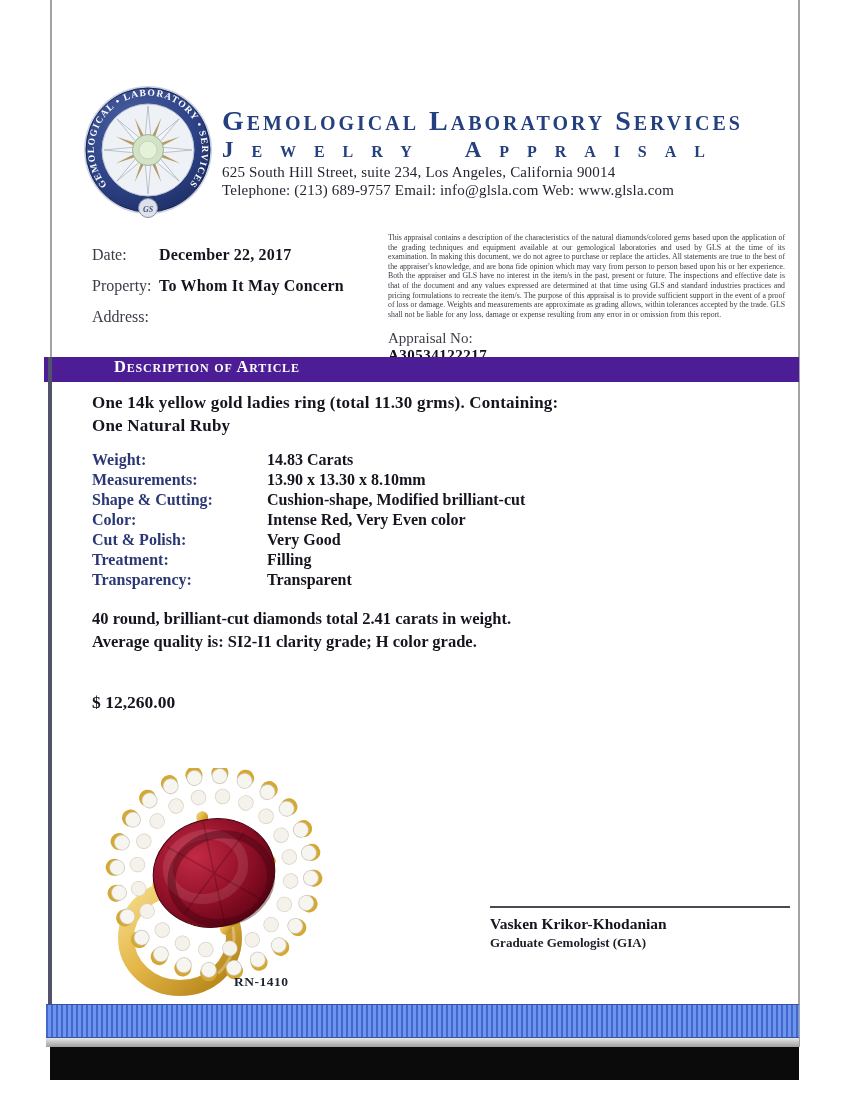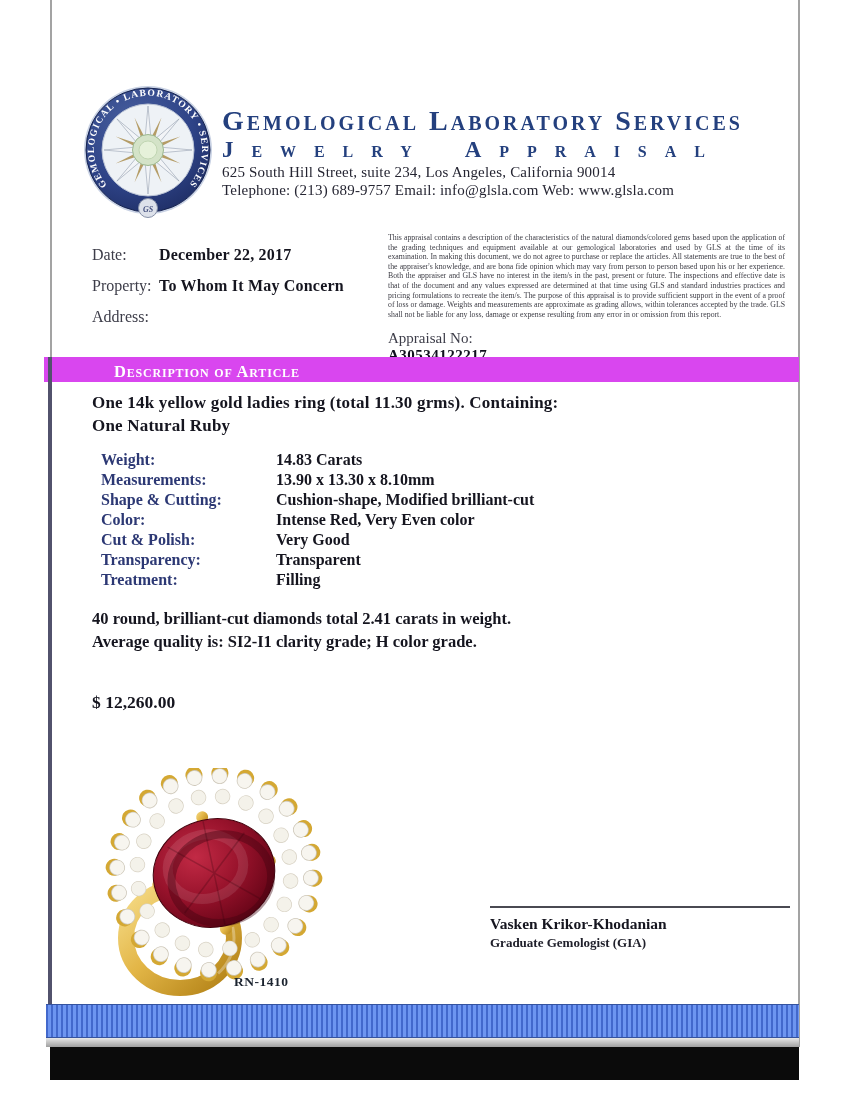--- a/index.html
+++ b/index.html
@@ -23,27 +23,27 @@
   .info-row { display:flex; margin-bottom:13px; }
   .info-label { width:67px; color:#3d3d49; }
   .info-value { font-weight:bold; color:#15151f; letter-spacing:0.2px; }
 
   .disclaimer { position:absolute; left:388px; top:233px; width:397px; font-size:7.8px; line-height:9.6px; text-align:justify; color:#3c3c44; }
   .appraisal-row { position:absolute; left:388px; top:330px; font-size:15px; display:flex;flex-direction:column; }
   .appraisal-label { color:#3d3d49; margin-right:14px; }
   .appraisal-value { font-weight:bold; color:#10101e; letter-spacing:0.5px; }
 
   
-  .section-bar { position:absolute; left:44px; top:357px; width:755px; height:25px; background:#d946ef; color:#ffffff; display:flex; align-items:flex-end; }
+  .section-bar { position:absolute; left:44px; top:357px; width:755px; height:25px; background:#4c1d95; color:#ffffff; display:flex; align-items:flex-start; }
   .section-bar span { font-variant:small-caps; font-weight:bold; font-size:16.5px; letter-spacing:0.8px; padding-left:70px; }
   .left-rule { position:absolute; left:48px; top:357px; width:4px; height:683px; background:#52526c; }
 
   
   .intro { position:absolute; left:92px; top:391px; font-size:17px; font-weight:bold; color:#15151f; line-height:23px; letter-spacing:0.2px; }
-  .specs { position:absolute; left:92px; top:450px; font-size:16px; font-weight:bold;margin-left:9px; }
+  .specs { position:absolute; left:92px; top:450px; font-size:16px; font-weight:bold; }
   .spec-row { display:flex; height:20px; line-height:20px; }
   .spec-label { width:175px; color:#2c3874; }
   .spec-value { color:#15151f;text-align:center; }
   .diamonds { position:absolute; left:92px; top:608px; font-size:16.5px; font-weight:bold; color:#15151f; line-height:22.5px; }
   .value-row { position:absolute; left:92px; top:692px; width:640px; display:flex; justify-content:space-between; align-items:baseline; }
   .value-label { font-variant:small-caps; font-weight:bold; font-size:16.5px; color:#15151f; letter-spacing:0.3px; }
   .value-amount { font-weight:bold; font-size:17.5px; color:#15151f; }
 
   
   .photo { position:absolute; left:62px; top:768px; width:274px; height:238px; }
@@ -166,26 +166,26 @@
     </div>
     <div class="spec-row">
       <span class="spec-label">Color:</span>
       <span class="spec-value">Intense Red, Very Even color</span>
     </div>
     <div class="spec-row">
       <span class="spec-label">Cut &amp; Polish:</span>
       <span class="spec-value">Very Good</span>
     </div>
     <div class="spec-row">
+      <span class="spec-label">Treatment:</span>
+      <span class="spec-value">Filling</span>
+    </div>
+    <div class="spec-row">
       <span class="spec-label">Transparency:</span>
       <span class="spec-value">Transparent</span>
-    </div>
-    <div class="spec-row">
-      <span class="spec-label">Treatment:</span>
-      <span class="spec-value">Filling</span>
     </div>
   </div>
 
   <div class="diamonds">
     <div>40 round, brilliant-cut diamonds total 2.41 carats in weight.</div>
     <div>Average quality is: SI2-I1 clarity grade; H color grade.</div>
   </div>
 
   <div class="value-row">
     <span class="value-amount">$ 12,260.00</span>

